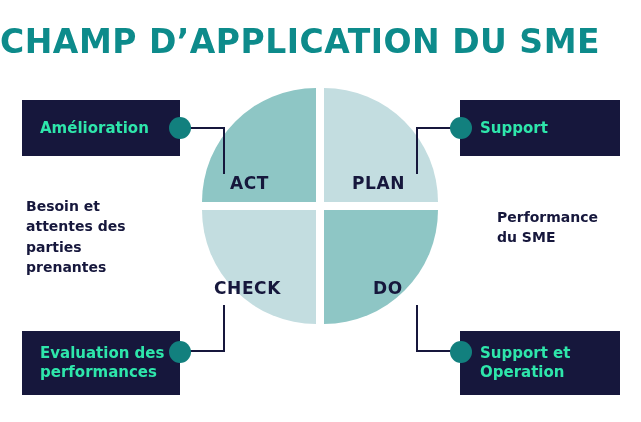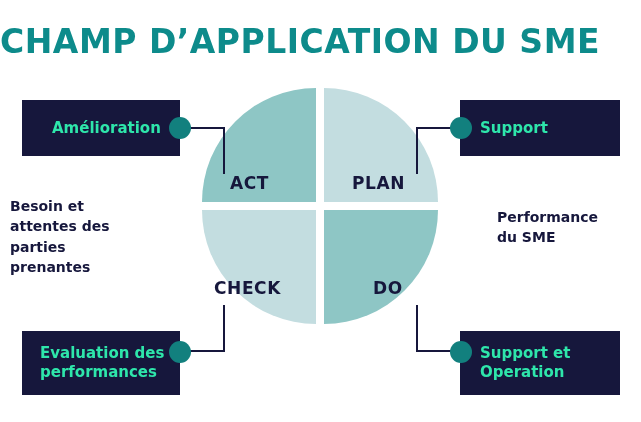--- a/index.html
+++ b/index.html
@@ -101,21 +101,21 @@
   .box-text {
     font-family: "DejaVu Sans", sans-serif;
     font-size: 15px;
     font-weight: bold;
     color: #2ee6ab;
     line-height: 1.25;
     white-space: pre-line;
   }
   .box-amelioration {
     left: 22px;  top: 100px; width: 158px; height: 56px;
-    padding-left: 30px;
+    padding-left: 18px;
   }
   .box-planning {
     left: 460px; top: 100px; width: 160px; height: 56px;
     padding-left: 20px;
   }
   .box-evaluation {
     left: 22px;  top: 331px; width: 158px; height: 64px;
     padding-left: 18px;
   }
   .box-support {
@@ -156,21 +156,21 @@
   
   .side-note {
     position: absolute;
     font-family: "DejaVu Sans", sans-serif;
     font-size: 14px;
     font-weight: bold;
     color: #16173c;
     line-height: 1.45;
     white-space: pre-line;
   }
-  .note-left  { left: 10px;  top: 196px; width: 150px; }
+  .note-left  { left: 26px;  top: 196px; width: 150px; }
   .note-right { left: 497px; top: 207px; width: 130px; }
 </style>
 </head>
 <body>
 
 <div id="canvas">
 
   <div class="title">CHAMP D’APPLICATION DU SME</div>
 
   <div class="wheel">

